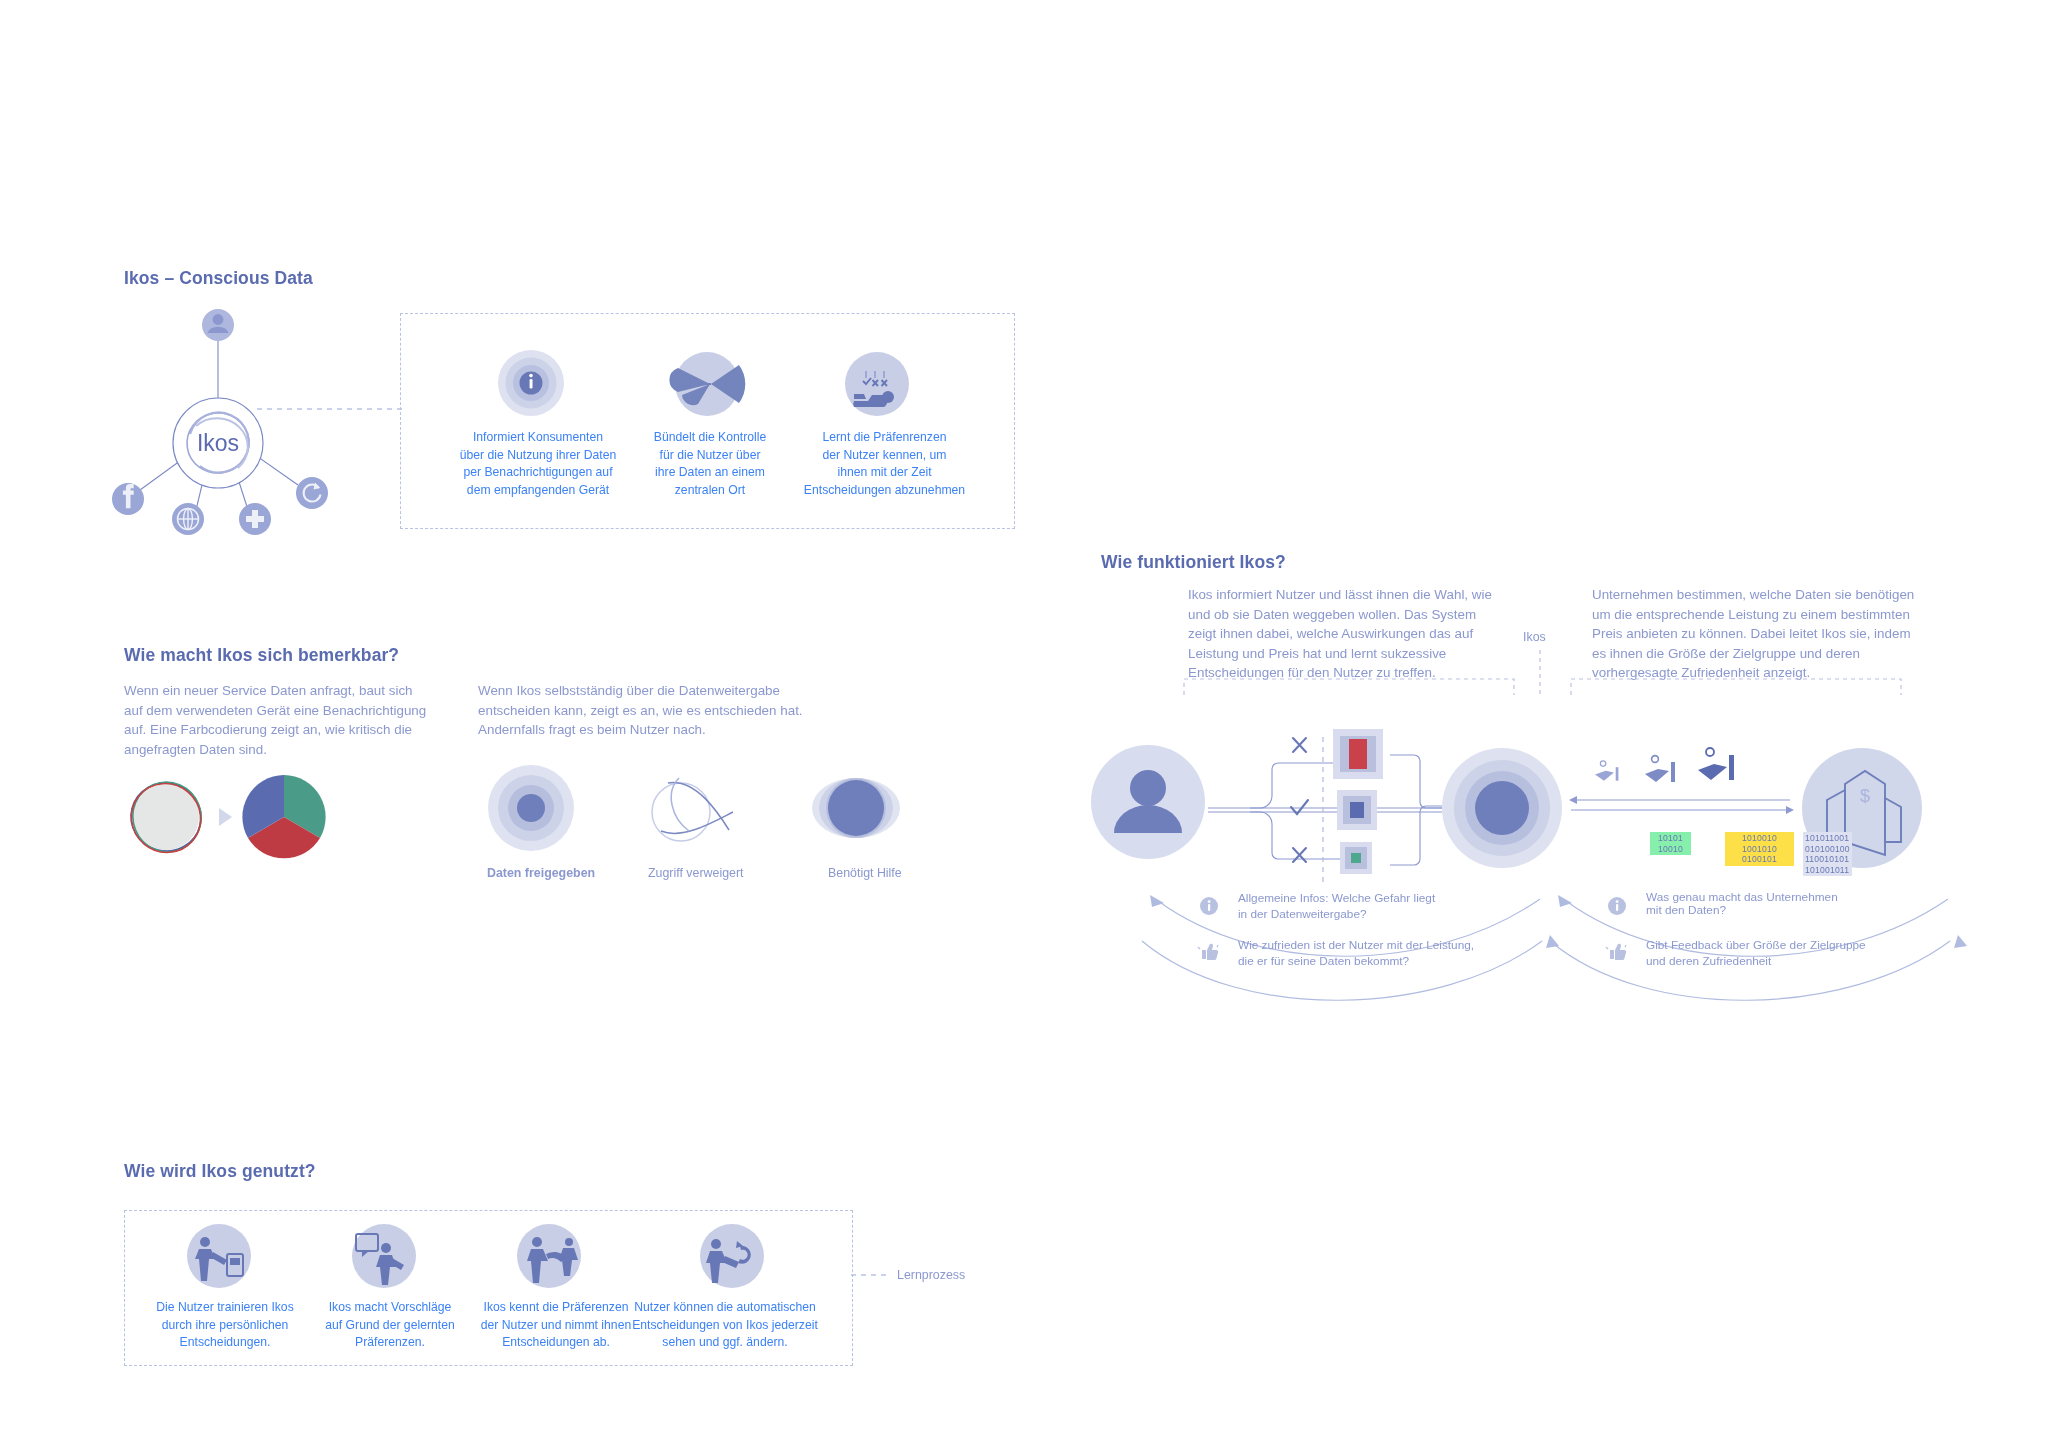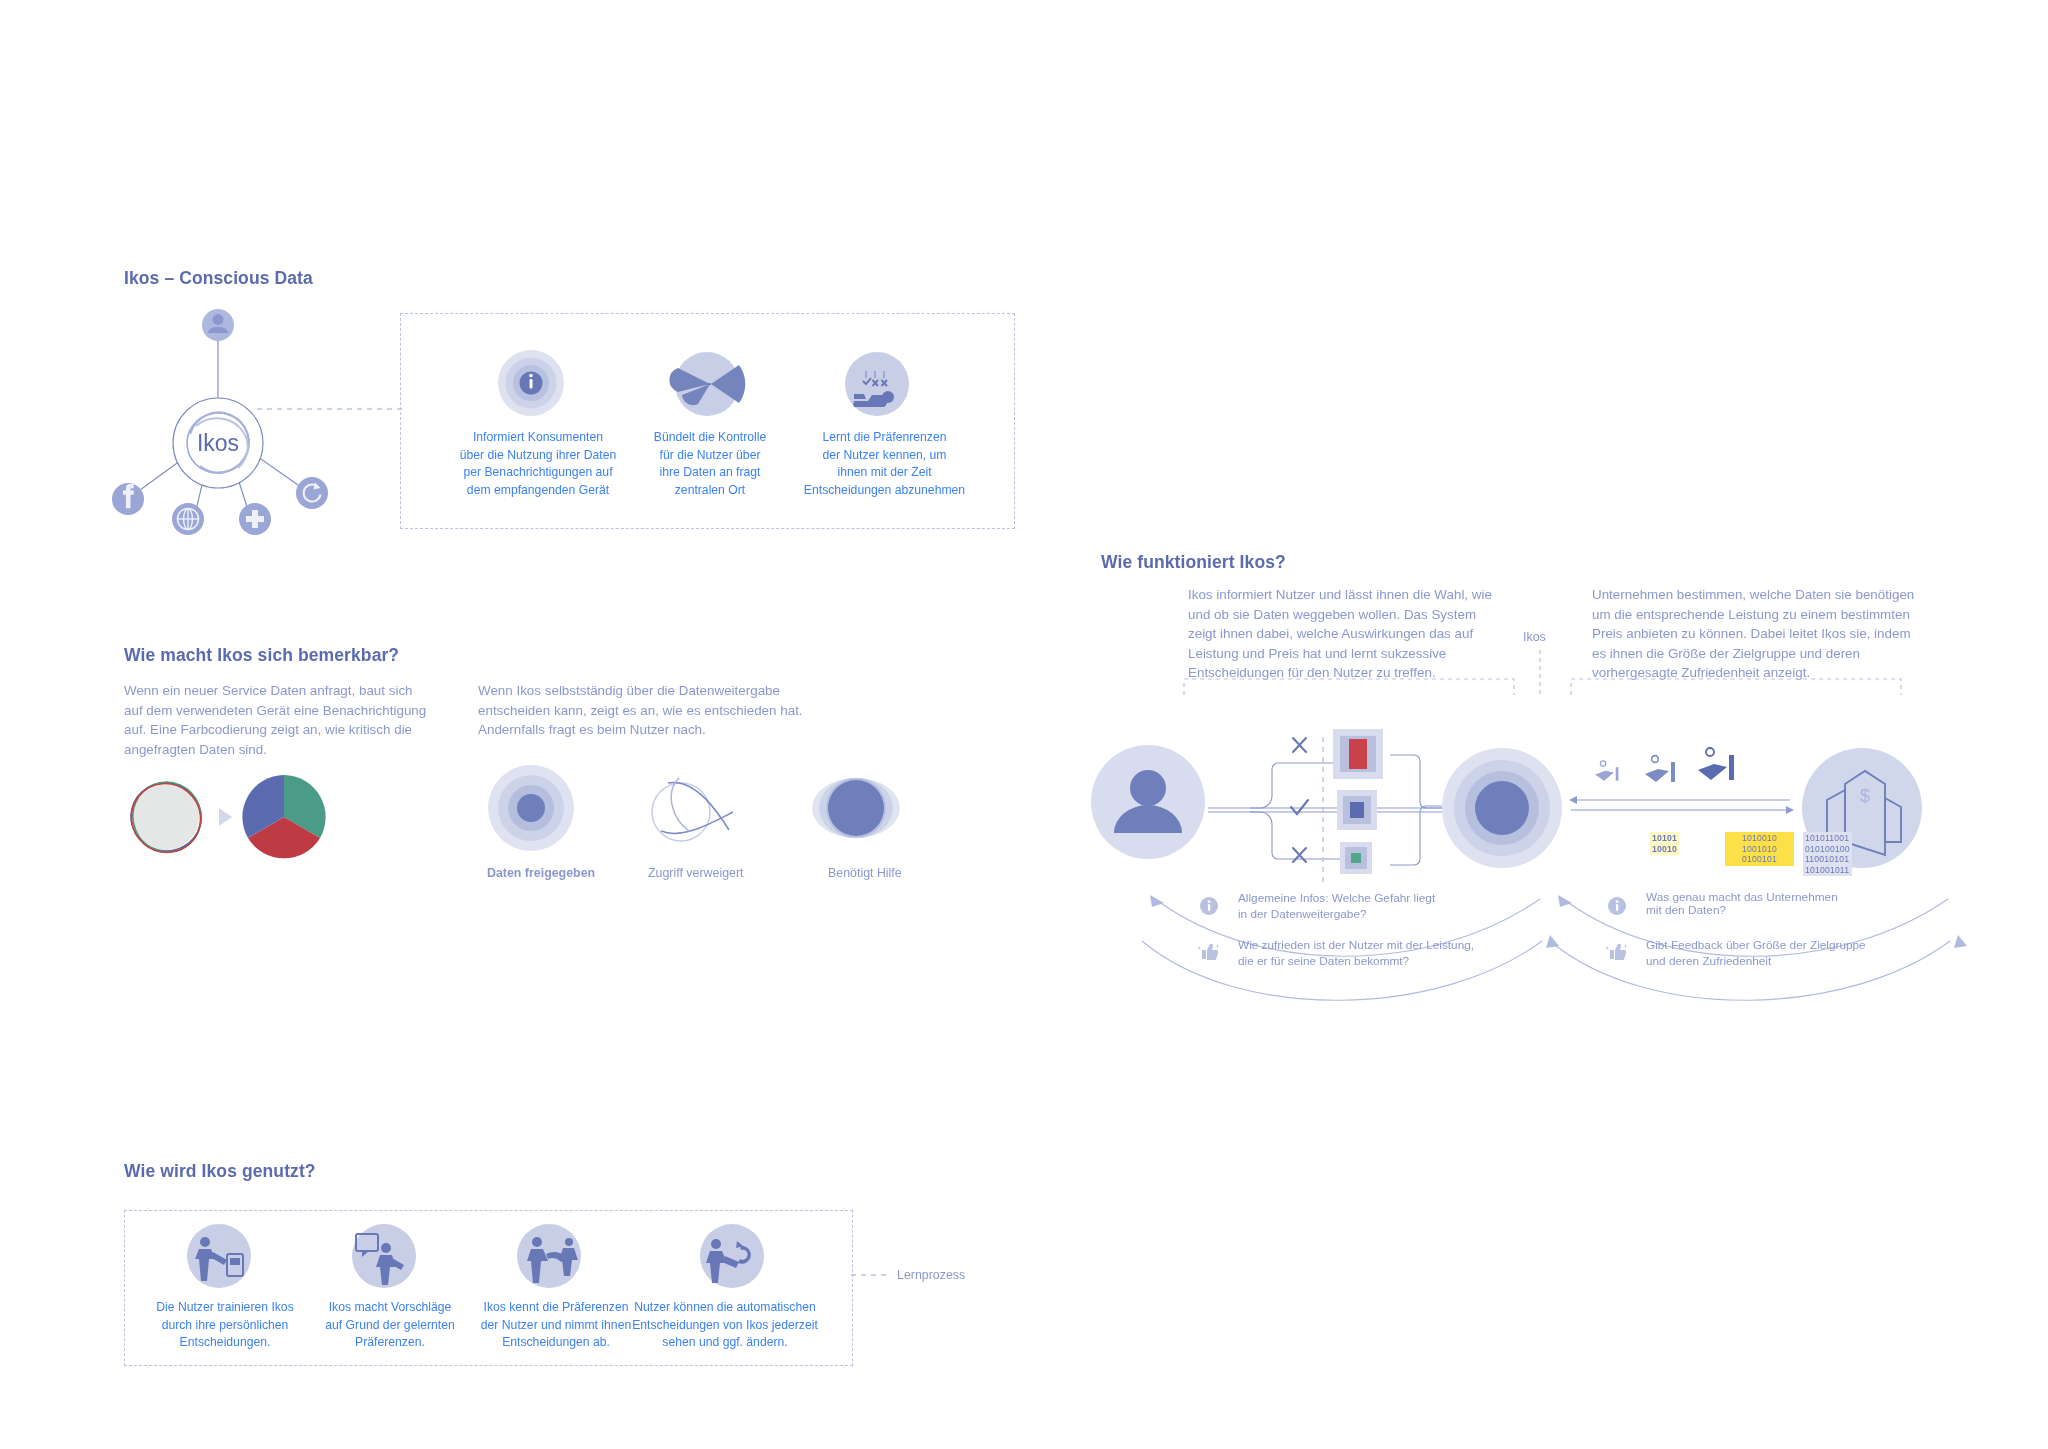--- a/index.html
+++ b/index.html
@@ -112,21 +112,21 @@
     </g>
   </svg>
 </div>
 
 <div class="abs cap" style="left:440px;top:429px;width:196px;white-space:pre-line;">Informiert Konsumenten
 über die Nutzung ihrer Daten
 per Benachrichtigungen auf
 dem empfangenden Gerät</div>
 <div class="abs cap" style="left:617px;top:429px;width:186px;white-space:pre-line;">Bündelt die Kontrolle
 für die Nutzer über
-ihre Daten an fragt
+ihre Daten an einem
 zentralen Ort</div>
 <div class="abs cap" style="left:778px;top:429px;width:213px;white-space:pre-line;">Lernt die Präfenrenzen
 der Nutzer kennen, um
 ihnen mit der Zeit
 Entscheidungen abzunehmen</div>
 
 <div class="abs" style="left:257px;top:404px;width:150px;height:10px;">
   <svg width="150" height="10" viewBox="0 0 150 10">
     <line x1="0" y1="5" x2="146" y2="5" stroke="#b9c2e4" stroke-width="1.3" stroke-dasharray="5 5"></line>
   </svg>
@@ -291,21 +291,21 @@
         <path d="M755 130 V72 l20 -13 l20 13 v71 z"></path>
         <path d="M795 130 V86 l16 9 v35 z"></path>
       </g>
       <text x="775" y="90" text-anchor="middle" font-family="Liberation Sans, sans-serif" font-size="18" fill="#aab4dc">$</text>
     </g>
   </svg>
 </div>
 
 <div class="abs" style="left:1650px;top:832px;width:220px;height:65px;
      font-size:8.6px;line-height:10.6px;letter-spacing:.2px;color:#6878b6;">
-  <span class="abs" style="left:0;top:0;background:#fef9c3;padding:1px 2px;white-space:pre-line;font-weight:bold;">10101
+  <span class="abs" style="left:0;top:0;background:#86efac;padding:1px 8px;white-space:pre-line;">10101
 10010</span>
   <span class="abs" style="left:75px;top:0;background:#fde047;padding:1px 17px;white-space:pre-line;">1010010
 1001010
 0100101</span>
   <span class="abs" style="left:153px;top:0;background:#dde1f0;padding:1px 2px;white-space:pre-line;">101011001
 010100100
 110010101
 101001011</span>
 </div>
 

